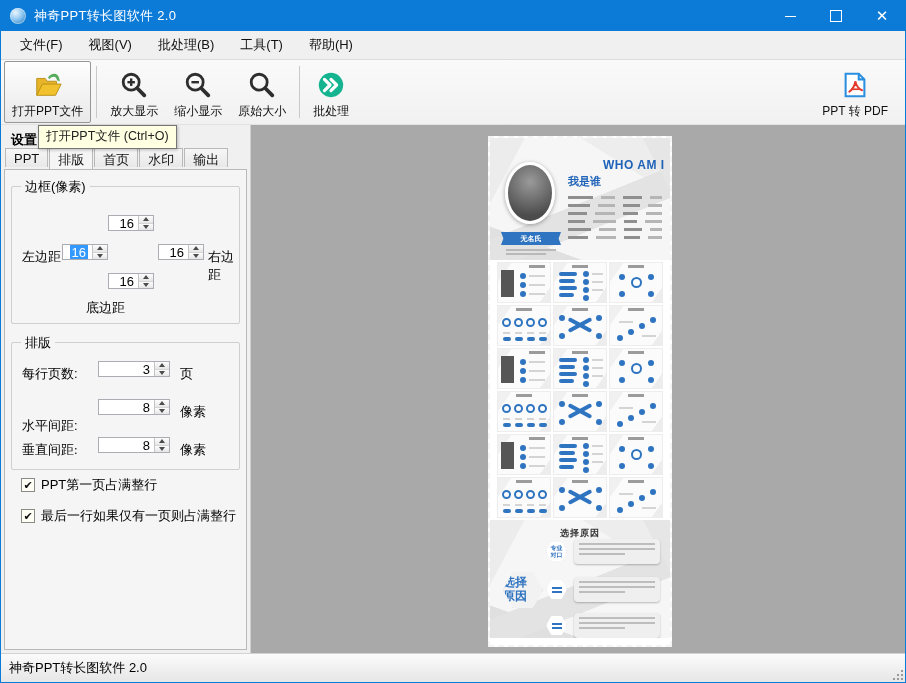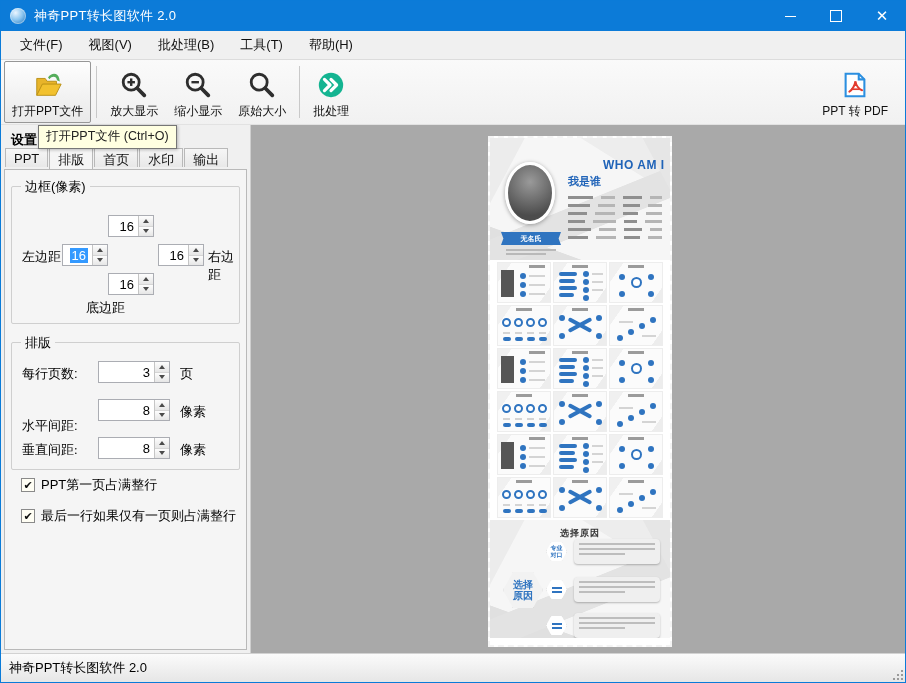--- a/index.html
+++ b/index.html
@@ -38,21 +38,21 @@
   .tabs{position:absolute;top:23px;left:4px;height:21px;display:flex;z-index:1;}
   .tab{font-size:13px;padding:2px 8px 0;border:1px solid #b9b9b9;border-bottom:none;background:linear-gradient(#f6f6f6,#e8e8e8);margin-right:1px;color:#111;height:19px;box-sizing:border-box;}
   .tab.selected{background:#f5f5f5;height:21px;position:relative;z-index:2;}
   .tab-content{position:absolute;top:44px;left:3px;right:3px;bottom:3px;border:1px solid #b9b9b9;background:#f5f5f5;}
   .tooltip{position:absolute;top:0;left:37px;z-index:9;background:#ffffe1;border:1px solid #767676;padding:2px 7px 3px;font-size:12.5px;color:#222;white-space:nowrap;box-shadow:1px 1px 3px rgba(0,0,0,.25);}
 
   .groupbox{position:absolute;border:1px solid #cfcfcf;border-radius:2px;}
   .gb-label{position:absolute;top:-9px;left:9px;background:#f5f5f5;padding:0 4px;font-size:13px;color:#000;}
   .lbl{font-size:13px;color:#000;}
 
-  .spin{display:flex;height:22px;box-sizing:border-box;border:1px solid #abadb3;background:#fff;}
+  .spin{display:flex;height:16px;box-sizing:border-box;border:1px solid #abadb3;background:#fff;}
   .spin .val{flex:1;display:flex;align-items:center;justify-content:flex-end;padding-right:4px;font-size:13px;color:#000;background:#fff;overflow:hidden;}
   .spin .val .sel{background:#3399ff;color:#fff;padding:0 2px;}
   .spin .btns{width:14px;display:flex;flex-direction:column;border-left:1px solid #c5c5c5;}
   .spin .sb{flex:1;display:flex;align-items:center;justify-content:center;background:linear-gradient(#fdfdfd,#e6e6e6);}
   .spin .sb + .sb{border-top:1px solid #d5d5d5;}
   .spin .sb i{display:block;width:0;height:0;border-left:3px solid transparent;border-right:3px solid transparent;}
   .spin .sb.up i{border-bottom:4px solid #4b4b4b;}
   .spin .sb.down i{border-top:4px solid #4b4b4b;}
 
   .cb-row{position:absolute;left:16px;display:flex;align-items:center;gap:6px;}
@@ -88,21 +88,21 @@
     #fbfbfb;position:relative;overflow:hidden;box-shadow:0 0 0 1px #ededed inset;}
   .thumb .tt{position:absolute;top:3px;left:50%;transform:translateX(-50%);width:16px;height:3px;background:#9b9b9b;}
   .thumb .bd{position:absolute;width:6px;height:6px;border-radius:50%;background:#2f74c0;}
   .thumb .bp{position:absolute;height:4px;border-radius:2px;background:#2f74c0;}
   .thumb .gp{position:absolute;background:#d4d4d4;}
   .thumb .ph{position:absolute;left:4px;top:8px;width:13px;height:27px;background:#565656;}
   .thumb .bc{position:absolute;border:2px solid #2f74c0;border-radius:50%;background:#fff;box-sizing:border-box;}
 
   .bslide{height:118px;position:relative;margin-top:2px;overflow:hidden;}
   .bs-title{position:absolute;top:7px;left:0;right:0;text-align:center;font-size:9px;font-weight:bold;color:#333;letter-spacing:1px;}
-  .hex-big{position:absolute;left:13px;top:52px;width:40px;height:36px;clip-path:polygon(25% 0,75% 0,100% 50%,75% 100%,25% 100%,0 50%);background:#f2f2f2;box-shadow:0 1px 3px rgba(0,0,0,.3);display:flex;align-items:center;justify-content:center;text-align:center;color:#2f74c0;font-size:10px;font-weight:bold;line-height:1.15;}
+  .hex-big{position:absolute;left:13px;top:52px;width:40px;height:36px;clip-path:polygon(25% 0,75% 0,100% 50%,75% 100%,25% 100%,0 50%);background:#f2f2f2;box-shadow:0 1px 3px rgba(0,0,0,.3);display:flex;align-items:center;text-align:center;color:#2f74c0;font-size:12px;font-weight:bold;line-height:1.15;}
   .hex-s{position:absolute;left:56px;width:21px;height:19px;clip-path:polygon(25% 0,75% 0,100% 50%,75% 100%,25% 100%,0 50%);background:#fff;box-shadow:0 0 2px rgba(0,0,0,.4);display:flex;flex-direction:column;align-items:center;justify-content:center;color:#2f74c0;font-size:6px;font-weight:bold;line-height:1.05;text-align:center;}
   .hex-s i{display:block;width:10px;height:2px;background:#2f74c0;margin:1px 0;}
   .bs-block{position:absolute;left:84px;width:86px;height:25px;background:#efefef;border-radius:4px;box-shadow:0 1px 2px rgba(0,0,0,.25);padding:4px 5px;box-sizing:border-box;}
   .bs-block i{display:block;height:2px;background:#bdbdbd;margin-bottom:3px;}
   .bs-block i:last-child{width:60%;}
 
   
   .statusbar{height:28px;flex:0 0 auto;background:linear-gradient(#fbfbfb,#e6e6e6);border-top:1px solid #d2d2d2;display:flex;align-items:center;font-size:13px;color:#000;padding-left:8px;position:relative;}
   .grip{position:absolute;right:2px;bottom:2px;width:12px;height:12px;}
   .grip i{position:absolute;width:2px;height:2px;background:#9a9a9a;}

